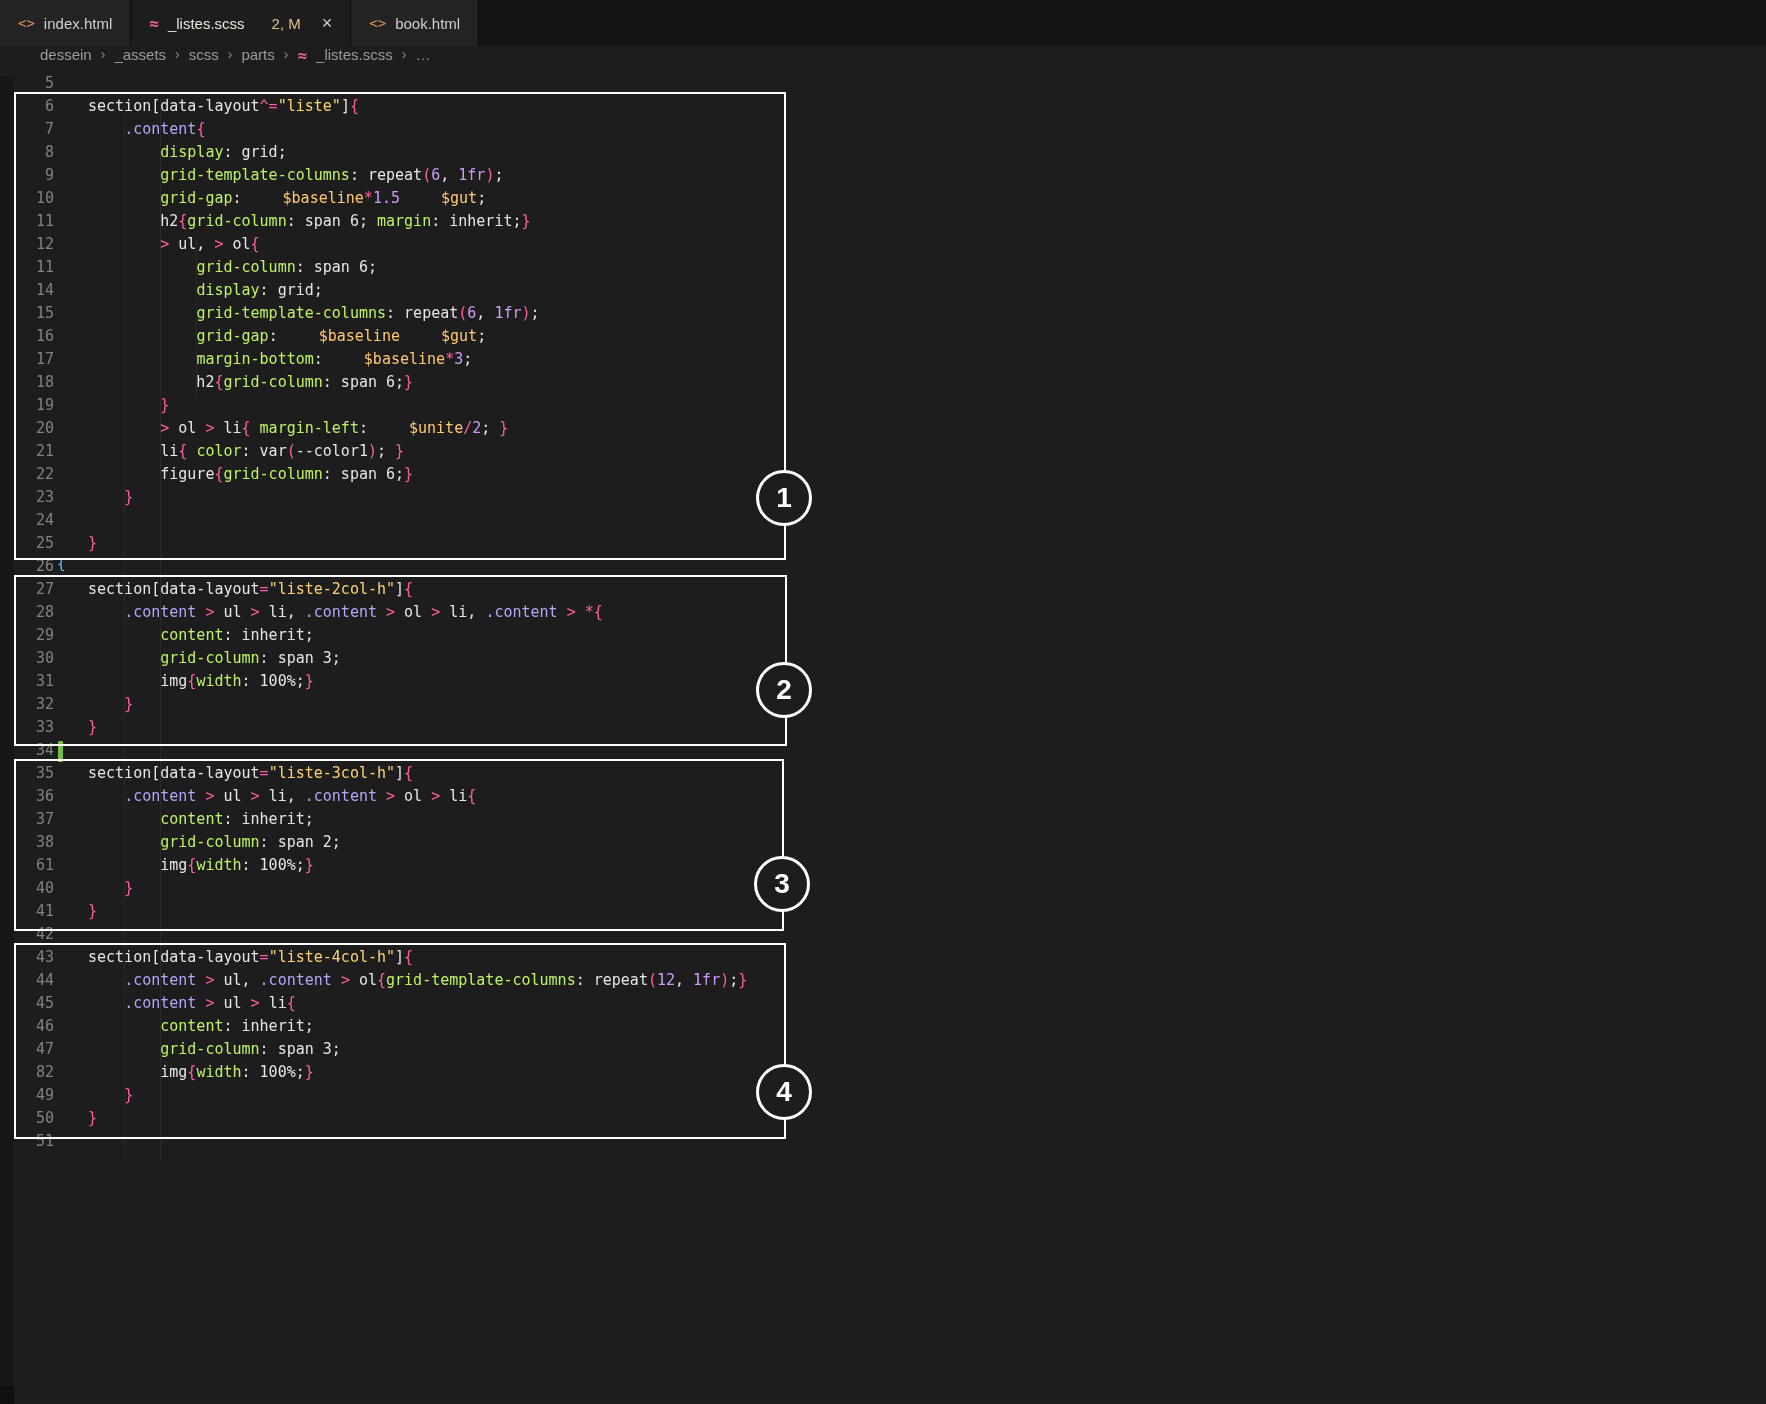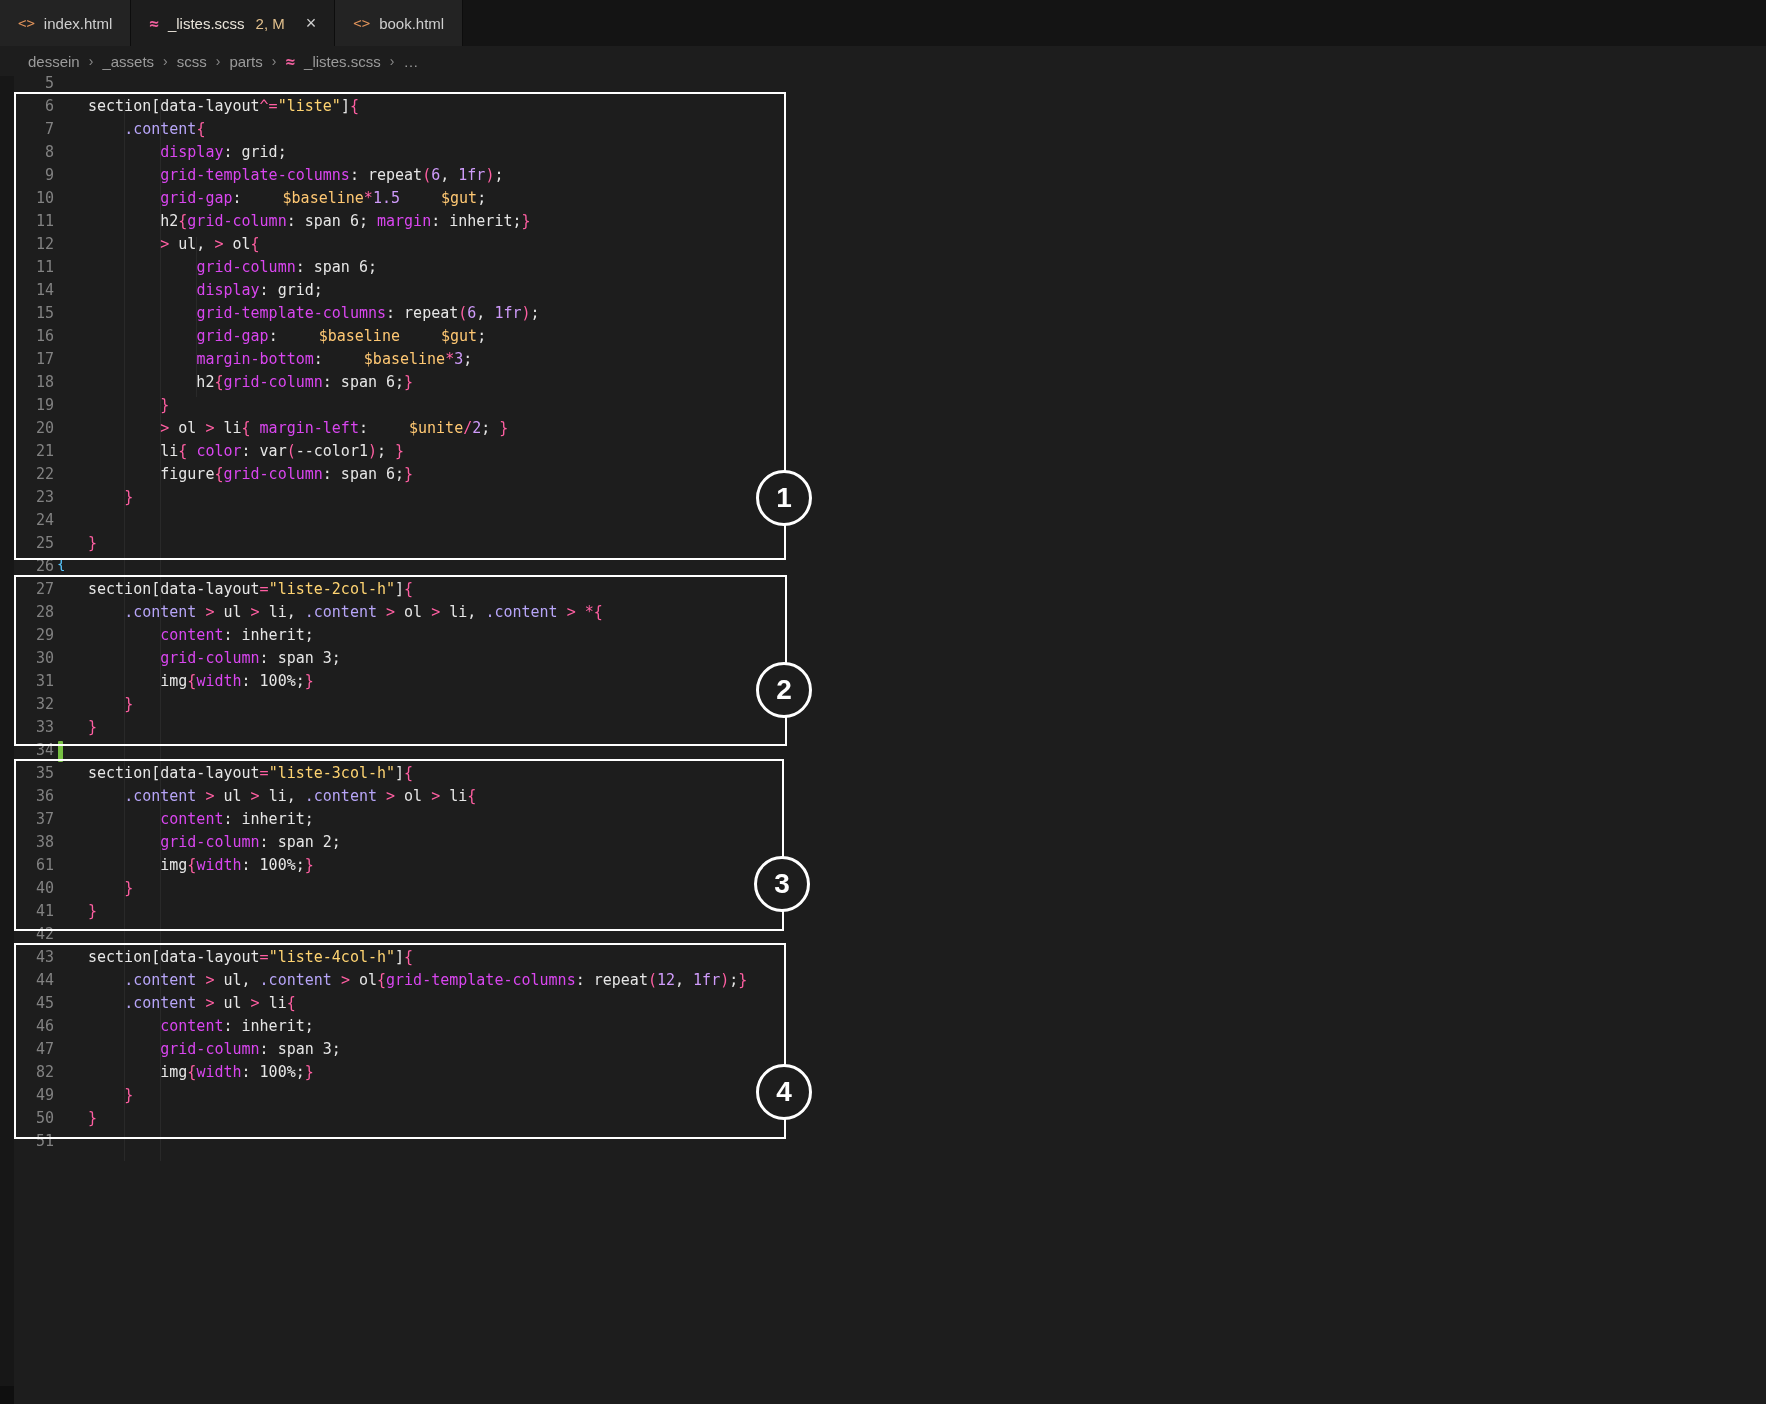--- a/index.html
+++ b/index.html
@@ -9,42 +9,42 @@
   
   .tabbar{position:absolute;left:0;top:0;width:100%;height:46px;background:#141414;
           display:flex;align-items:stretch;}
   .tab{display:flex;align-items:center;gap:9px;padding:0 18px;background:#232323;
        border-right:1px solid #0d0d0d;color:#cfcfcf;
        font:15px "Liberation Sans",sans-serif;cursor:default;}
   .tab.active{background:#1d1d1d;color:#e9e4da;}
   .tab .ficon{font-family:"DejaVu Sans Mono",monospace;font-size:14px;}
   .ficon.html{color:#e0935a;}
   .ficon.sass{color:#f0609e;font-weight:bold;font-size:16px;}
-  .tab .badge{color:#e2c08d;margin-left:2px;}
+  .tab .badge{color:#e2c08d;margin-left:18px;}
   .tab .close{color:#d0d0d0;font-size:18px;margin-left:12px;line-height:1;}
 
   
   .breadcrumbs{position:absolute;left:0;top:46px;width:100%;height:30px;background:#1d1d1d;
-               display:flex;align-items:center;padding-left:28px;gap:9px;
+               display:flex;align-items:flex-start;padding-left:40px;gap:9px;
                font:15px "Liberation Sans",sans-serif;color:#9b9b9b;box-sizing:border-box;}
   .breadcrumbs .sep{color:#8a8a8a;font-size:14px;}
   .breadcrumbs .ficon{font-family:"DejaVu Sans Mono",monospace;}
 
   
   .editor{position:absolute;left:0;top:76px;width:100%;height:1328px;background:#1d1d1d;}
   .leftstrip{position:absolute;left:0;top:0;width:14px;height:100%;background:#171717;}
   .corner{position:absolute;left:0;bottom:0;width:14px;height:18px;background:#0f0f0f;}
   .code{position:absolute;left:0;top:-4px;width:100%;}
   .line{display:flex;height:23px;line-height:23px;font-size:15px;white-space:pre;}
   .ln{display:inline-block;width:54px;text-align:right;color:#828282;flex:none;}
   .lc{padding-left:34px;}
   .guide{position:absolute;top:23px;width:1px;height:1062px;background:rgba(255,255,255,0.055);}
 
   
-  .w{color:#e6e6e6;} .c{color:#b7a5f8;margin-top:48px;} .p{color:#d946ef;} .s{color:#ffd472;}
+  .w{color:#e6e6e6;} .c{color:#b7a5f8;margin-top:48px;} .p{color:#bef264;} .s{color:#ffd472;}
   .k{color:#ff5fa2;} .n{color:#cf9bfa;} .v{color:#ffc873;margin-left:32px;}
 
   
   .gmod{position:absolute;width:5px;border-radius:1px;}
   .gbrace{position:absolute;font-size:14px;line-height:14px;}
 
   
   .ann-box{position:absolute;border:2px solid #ffffff;box-sizing:border-box;pointer-events:none;}
   .ann-circle{position:absolute;width:56px;height:56px;border-radius:50%;border:3px solid #ffffff;
               background:#1d1d1d;color:#ffffff;display:flex;align-items:center;justify-content:center;

